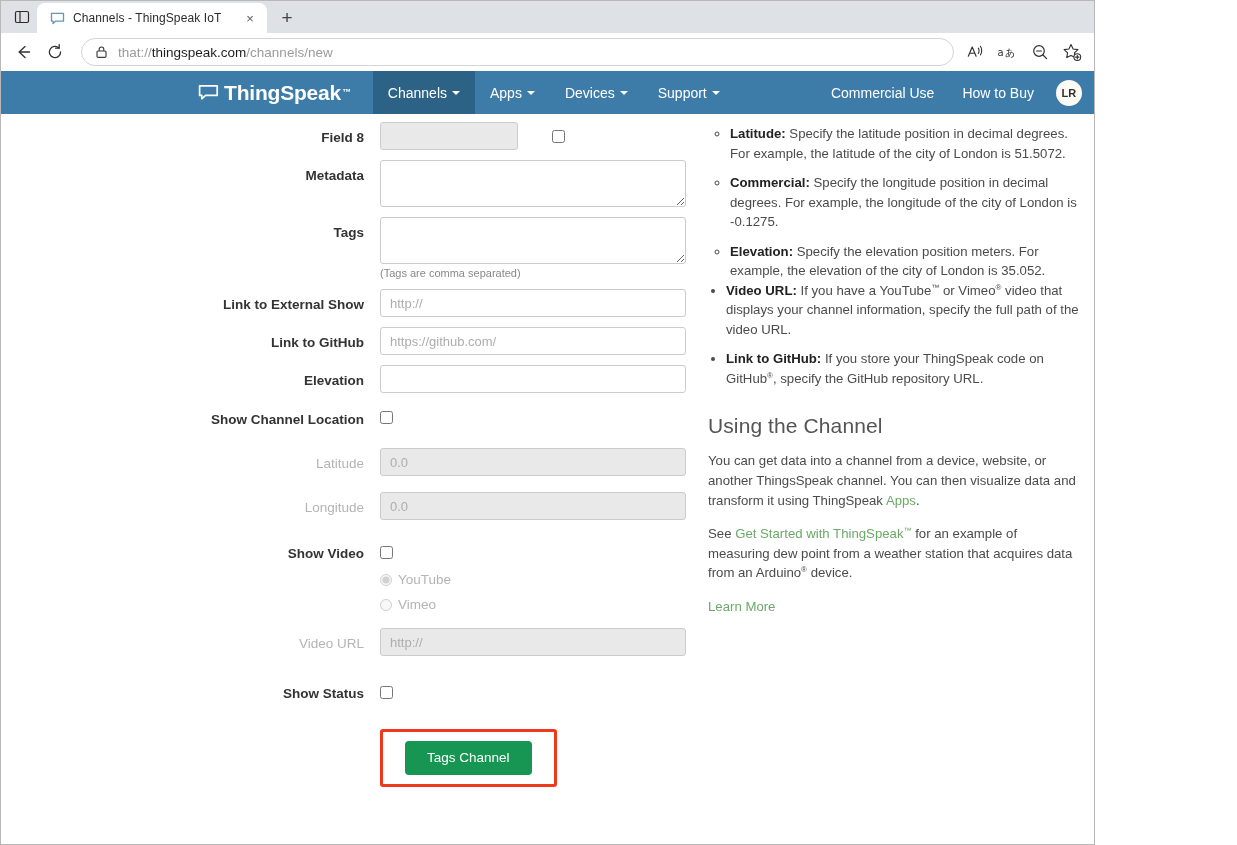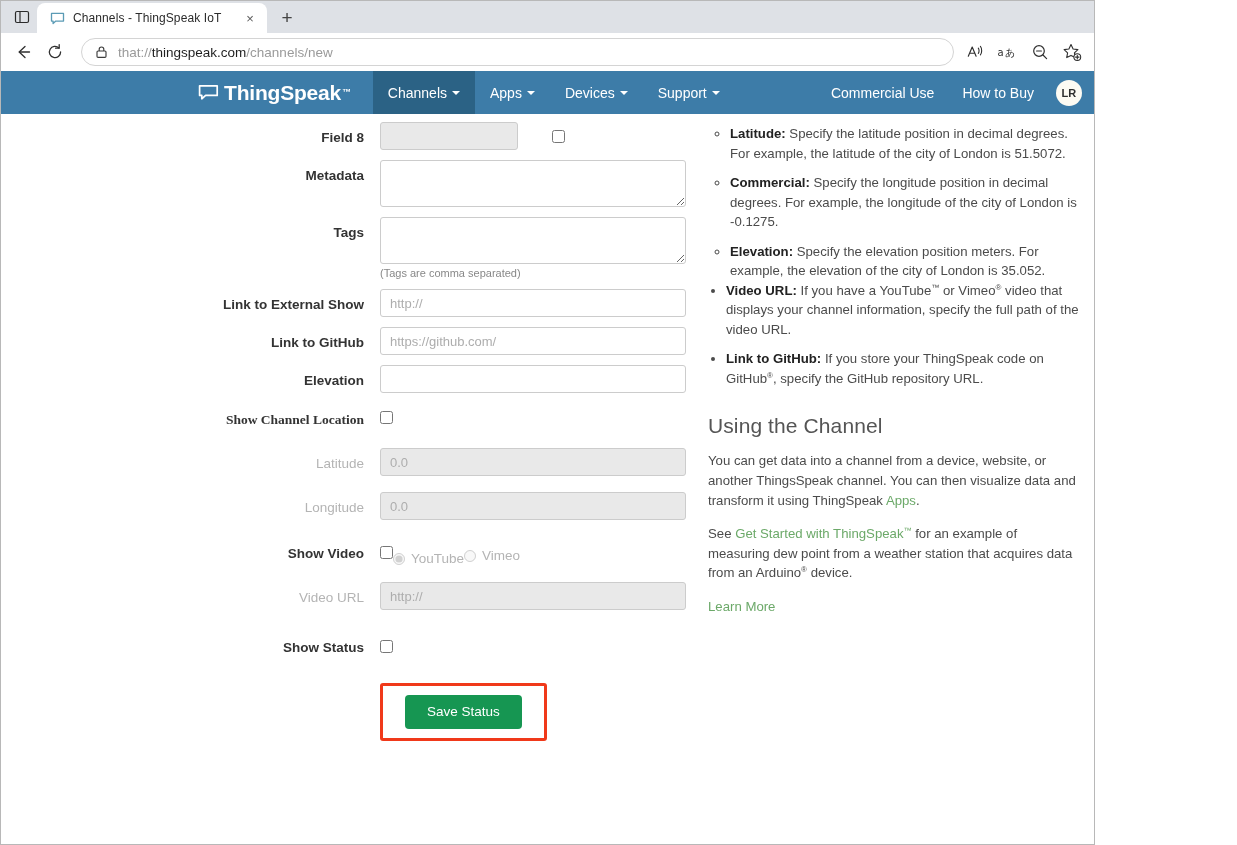--- a/index.html
+++ b/index.html
@@ -565,21 +565,21 @@
       </div>
 
       <div class="form-row">
         <div class="form-label">Elevation</div>
         <div class="ctrl">
           <input class="txt w-wide" type="text" style="">
         </div>
       </div>
 
       <div class="form-row">
-        <div class="form-label" style="line-height:21px;font-family:Liberation Serif, serif;">Show Channel Location</div>
+        <div class="form-label" style="line-height:21px;">Show Channel Location</div>
         <div class="ctrl">
           <span class="cb-wrap">
             <input class="cbx" type="checkbox" style="">
           </span>
         </div>
       </div>
 
       <div class="form-row" style="margin-top:18px;">
         <div class="form-label muted">Latitude</div>
         <div class="ctrl">
@@ -589,21 +589,21 @@
 
       <div class="form-row" style="margin-top:16px;">
         <div class="form-label muted">Longitude</div>
         <div class="ctrl">
           <input class="txt w-wide disabled" type="text" disabled="" placeholder="0.0" style="">
         </div>
       </div>
 
       <div class="form-row" style="margin-top:18px;">
         <div class="form-label">Show Video</div>
-        <div class="ctrl" style="flex-direction:row;">
+        <div class="ctrl" style="flex-direction:column;">
           <span class="cb-wrap">
             <input class="cbx" type="checkbox" style="">
           </span>
           <label class="radio-row">
             <input type="radio" name="videoprovider" checked="" disabled="" style="">
             <span>YouTube</span>
           </label>
           <label class="radio-row" style="margin-top:10px;">
             <input type="radio" name="videoprovider" disabled="" style="">
             <span>Vimeo</span>
@@ -625,21 +625,21 @@
             <input class="cbx" type="checkbox" style="">
           </span>
         </div>
       </div>
 
       <div class="form-row">
         <div class="form-label" style="padding-top:0;"></div>
         <div class="ctrl">
           <div class="btn-save-wrap">
             <div class="highlight-box">
-              <button class="btn-save">Save Status</button>
+              <button class="btn-save">Tags Channel</button>
             </div>
           </div>
         </div>
       </div>
 
     </div>
 
     <div class="col-right">
       <div class="doc">
 

